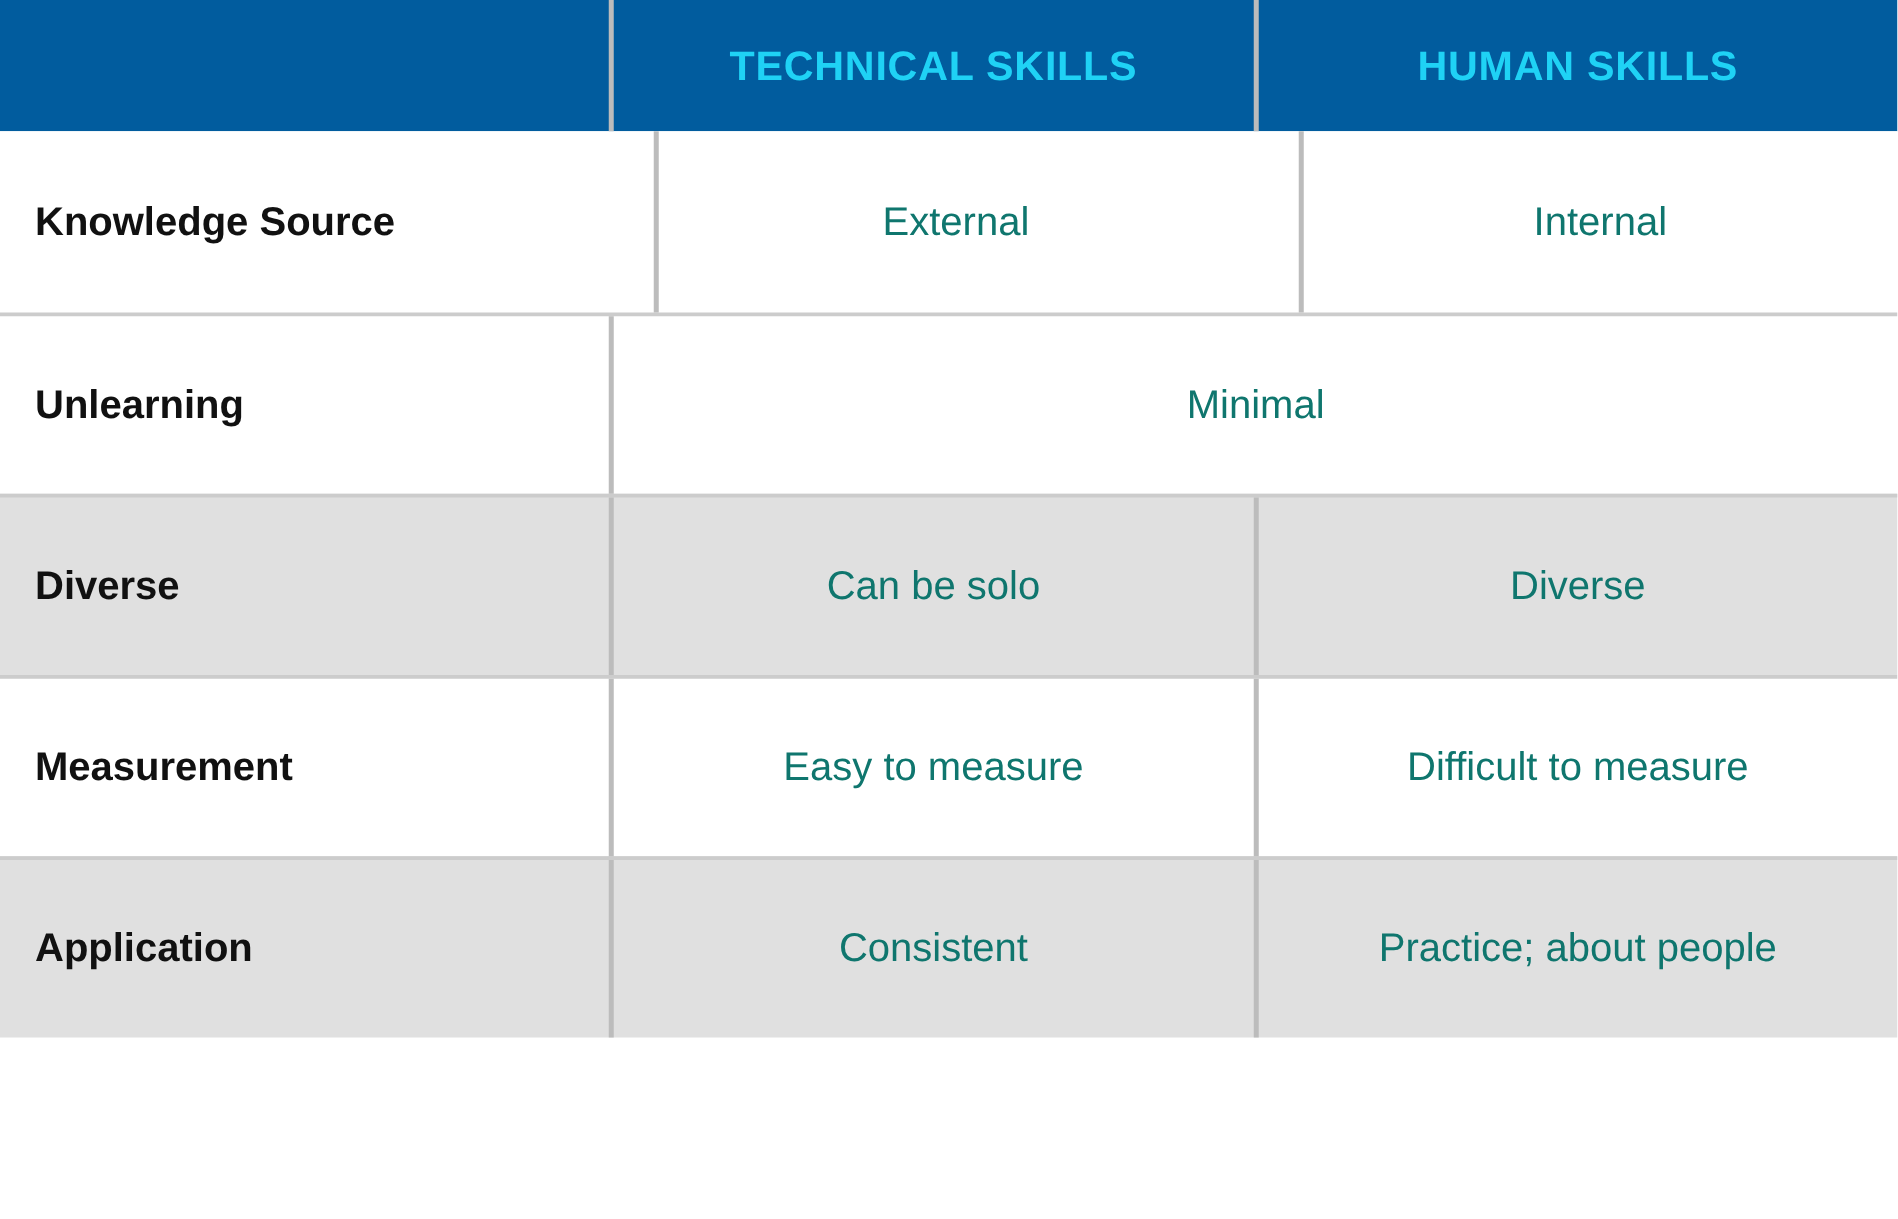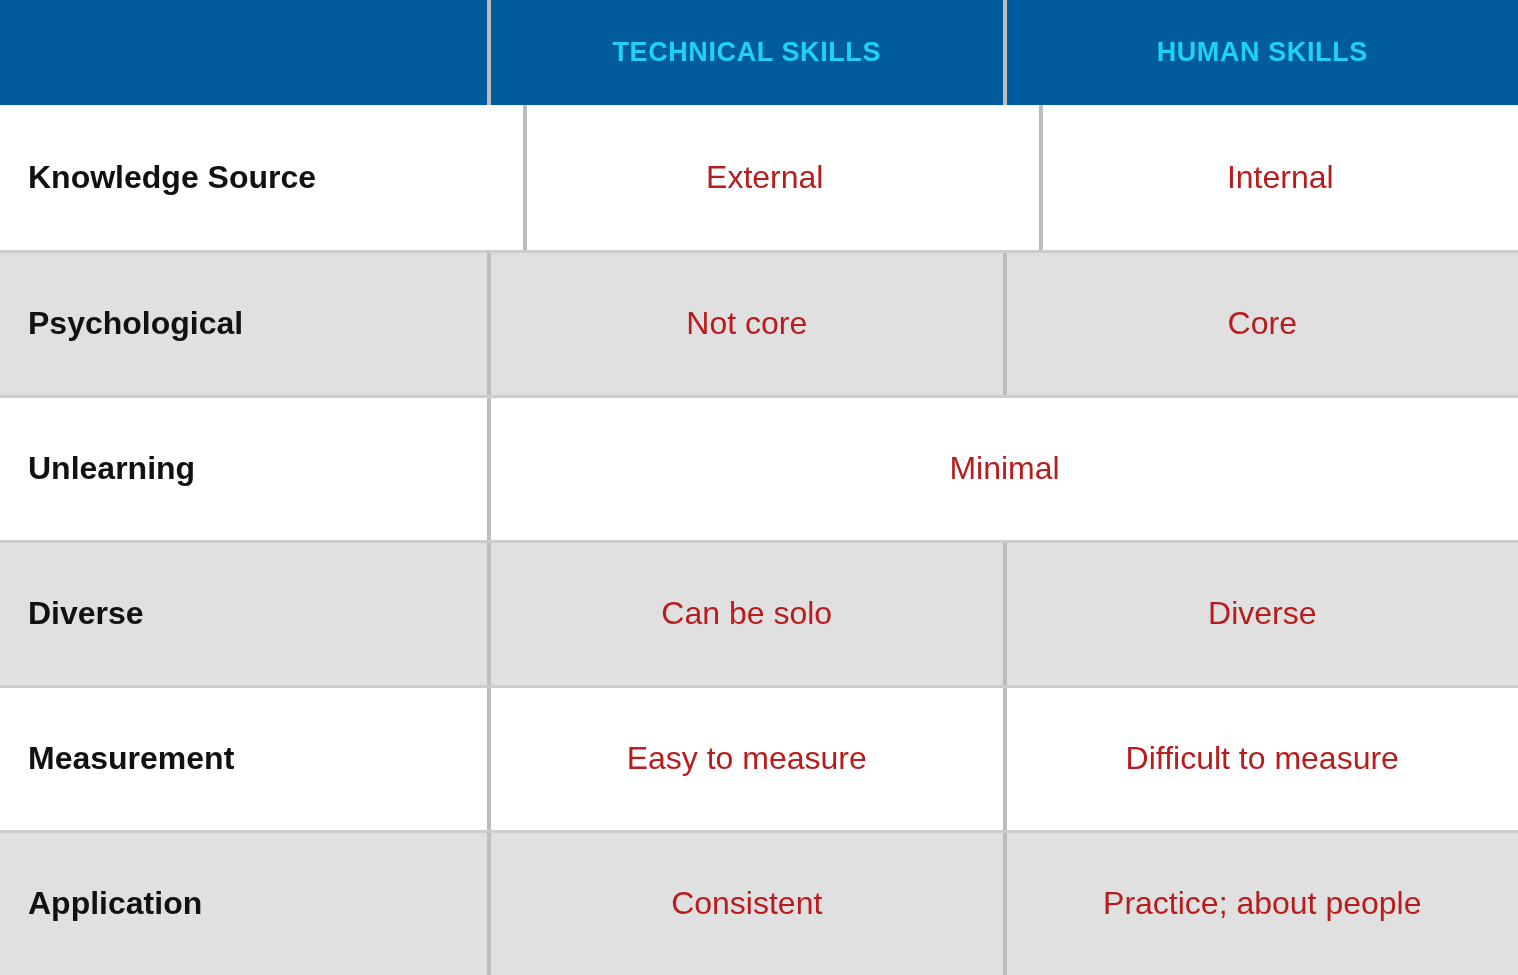--- a/index.html
+++ b/index.html
@@ -74,39 +74,39 @@
     border-left: 4px solid #bcbcbc;
   }
 
   
   .header-row .cell-label {
     background: transparent;
   }
 
   .col-title {
     color: #1fd2f5;
-    font-size: 27px;
+    font-size: 33px;
     font-weight: bold;
     letter-spacing: 0.6px;
     text-transform: uppercase;
     line-height: 1;
     white-space: nowrap;
   }
 
   
   .row-label {
     color: #111111;
     font-size: 32px;
     font-weight: bold;
     line-height: 1.1;
     white-space: nowrap;
   }
 
   .row-value {
-    color: #b91c1c;
+    color: #0f766e;
     font-size: 32px;
     font-weight: 400;
     line-height: 1.1;
     white-space: nowrap;
     text-align: center;
   }
 </style>
 </head>
 <body>
 
@@ -129,31 +129,20 @@
       <span class="row-label">Knowledge Source</span>
     </div>
     <div class="cell cell-value">
       <span class="row-value">External</span>
     </div>
     <div class="cell cell-value">
       <span class="row-value">Internal</span>
     </div>
   </div>
 
-  <div class="t-row body-row shaded">
-    <div class="cell cell-label">
-      <span class="row-label">Psychological</span>
-    </div>
-    <div class="cell cell-value">
-      <span class="row-value">Not core</span>
-    </div>
-    <div class="cell cell-value">
-      <span class="row-value">Core</span>
-    </div>
-  </div>
 
   <div class="t-row body-row">
     <div class="cell cell-label">
       <span class="row-label">Unlearning</span>
     </div>
     <div class="cell cell-value">
       <span class="row-value">Minimal</span>
     </div>
   </div>
 

